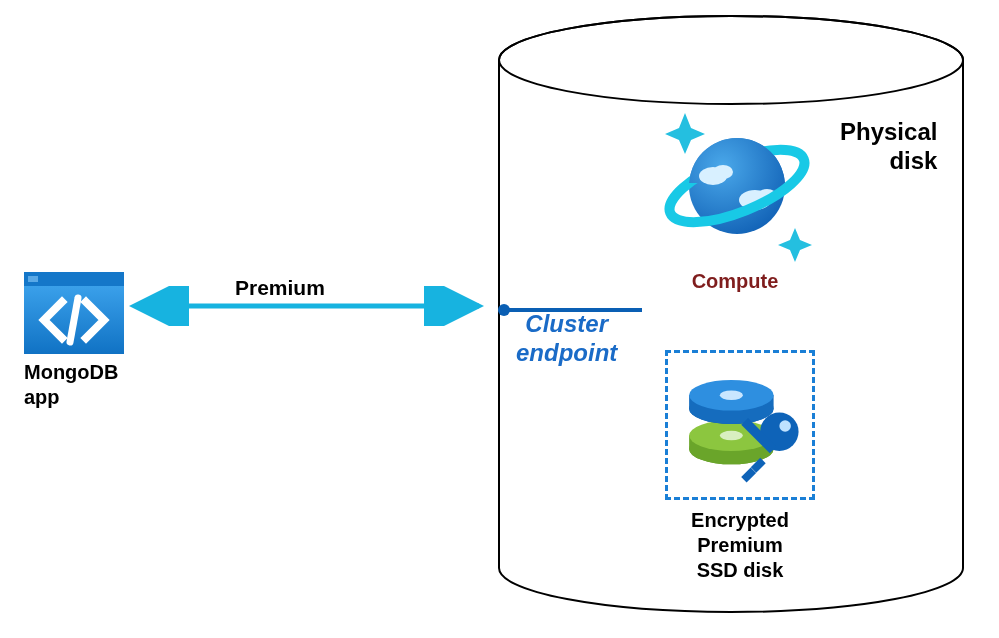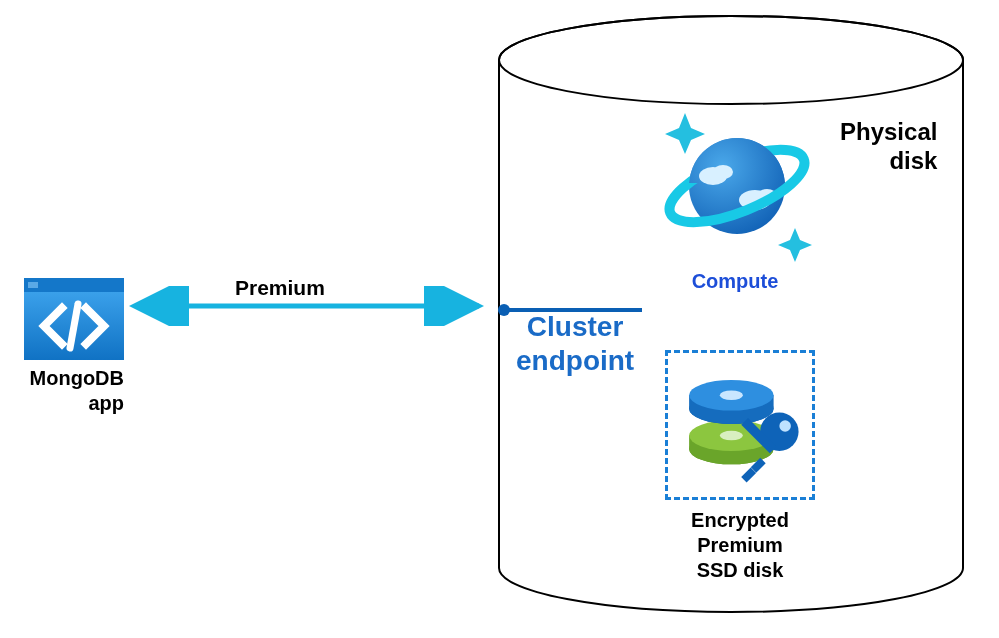--- a/index.html
+++ b/index.html
@@ -7,23 +7,23 @@
     width: 999px;
     height: 638px;
     background: #ffffff;
     font-family: "Segoe UI", Arial, sans-serif;
     position: relative;
     overflow: hidden;
   }
   .app-box {
     position: absolute;
     left: 24px;
-    top: 278px;
+    top: 272px;
     width: 100px;
-    text-align: right;
+    text-align: left;
   }
   .app-icon {
     width: 100px;
     height: 82px;
     margin-bottom: 6px;
   }
   .label {
     font-size: 20px;
     font-weight: 600;
     color: #000;
@@ -63,37 +63,38 @@
     line-height: 1.2;
   }
   .compute-group {
     position: absolute;
     left: 640px;
     top: 108px;
     width: 190px;
     text-align: center;
   }
   .compute-icon { width: 160px; height: 160px; margin: 0 auto 2px; }
-  .compute-label { font-size: 20px; font-weight: 600; color: #1d4ed8; }
+  .compute-label { font-size: 20px; font-weight: 600; color: #7f1d1d; }
   .endpoint-line {
     position: absolute;
     left: 497px;
     top: 302px;
     width: 145px;
     height: 12px;
   }
   .endpoint-label {
     position: absolute;
     left: 516px;
     top: 310px;
     color: #1a6bc7;
-    font-size: 28px;
+    font-size: 24px;
     font-weight: 600;
     text-align: center;
     line-height: 1.2;
+    font-style: italic;
   }
   .disk-group {
     position: absolute;
     left: 660px;
     top: 350px;
     width: 160px;
     text-align: center;
   }
   .disk-box {
     width: 150px;

